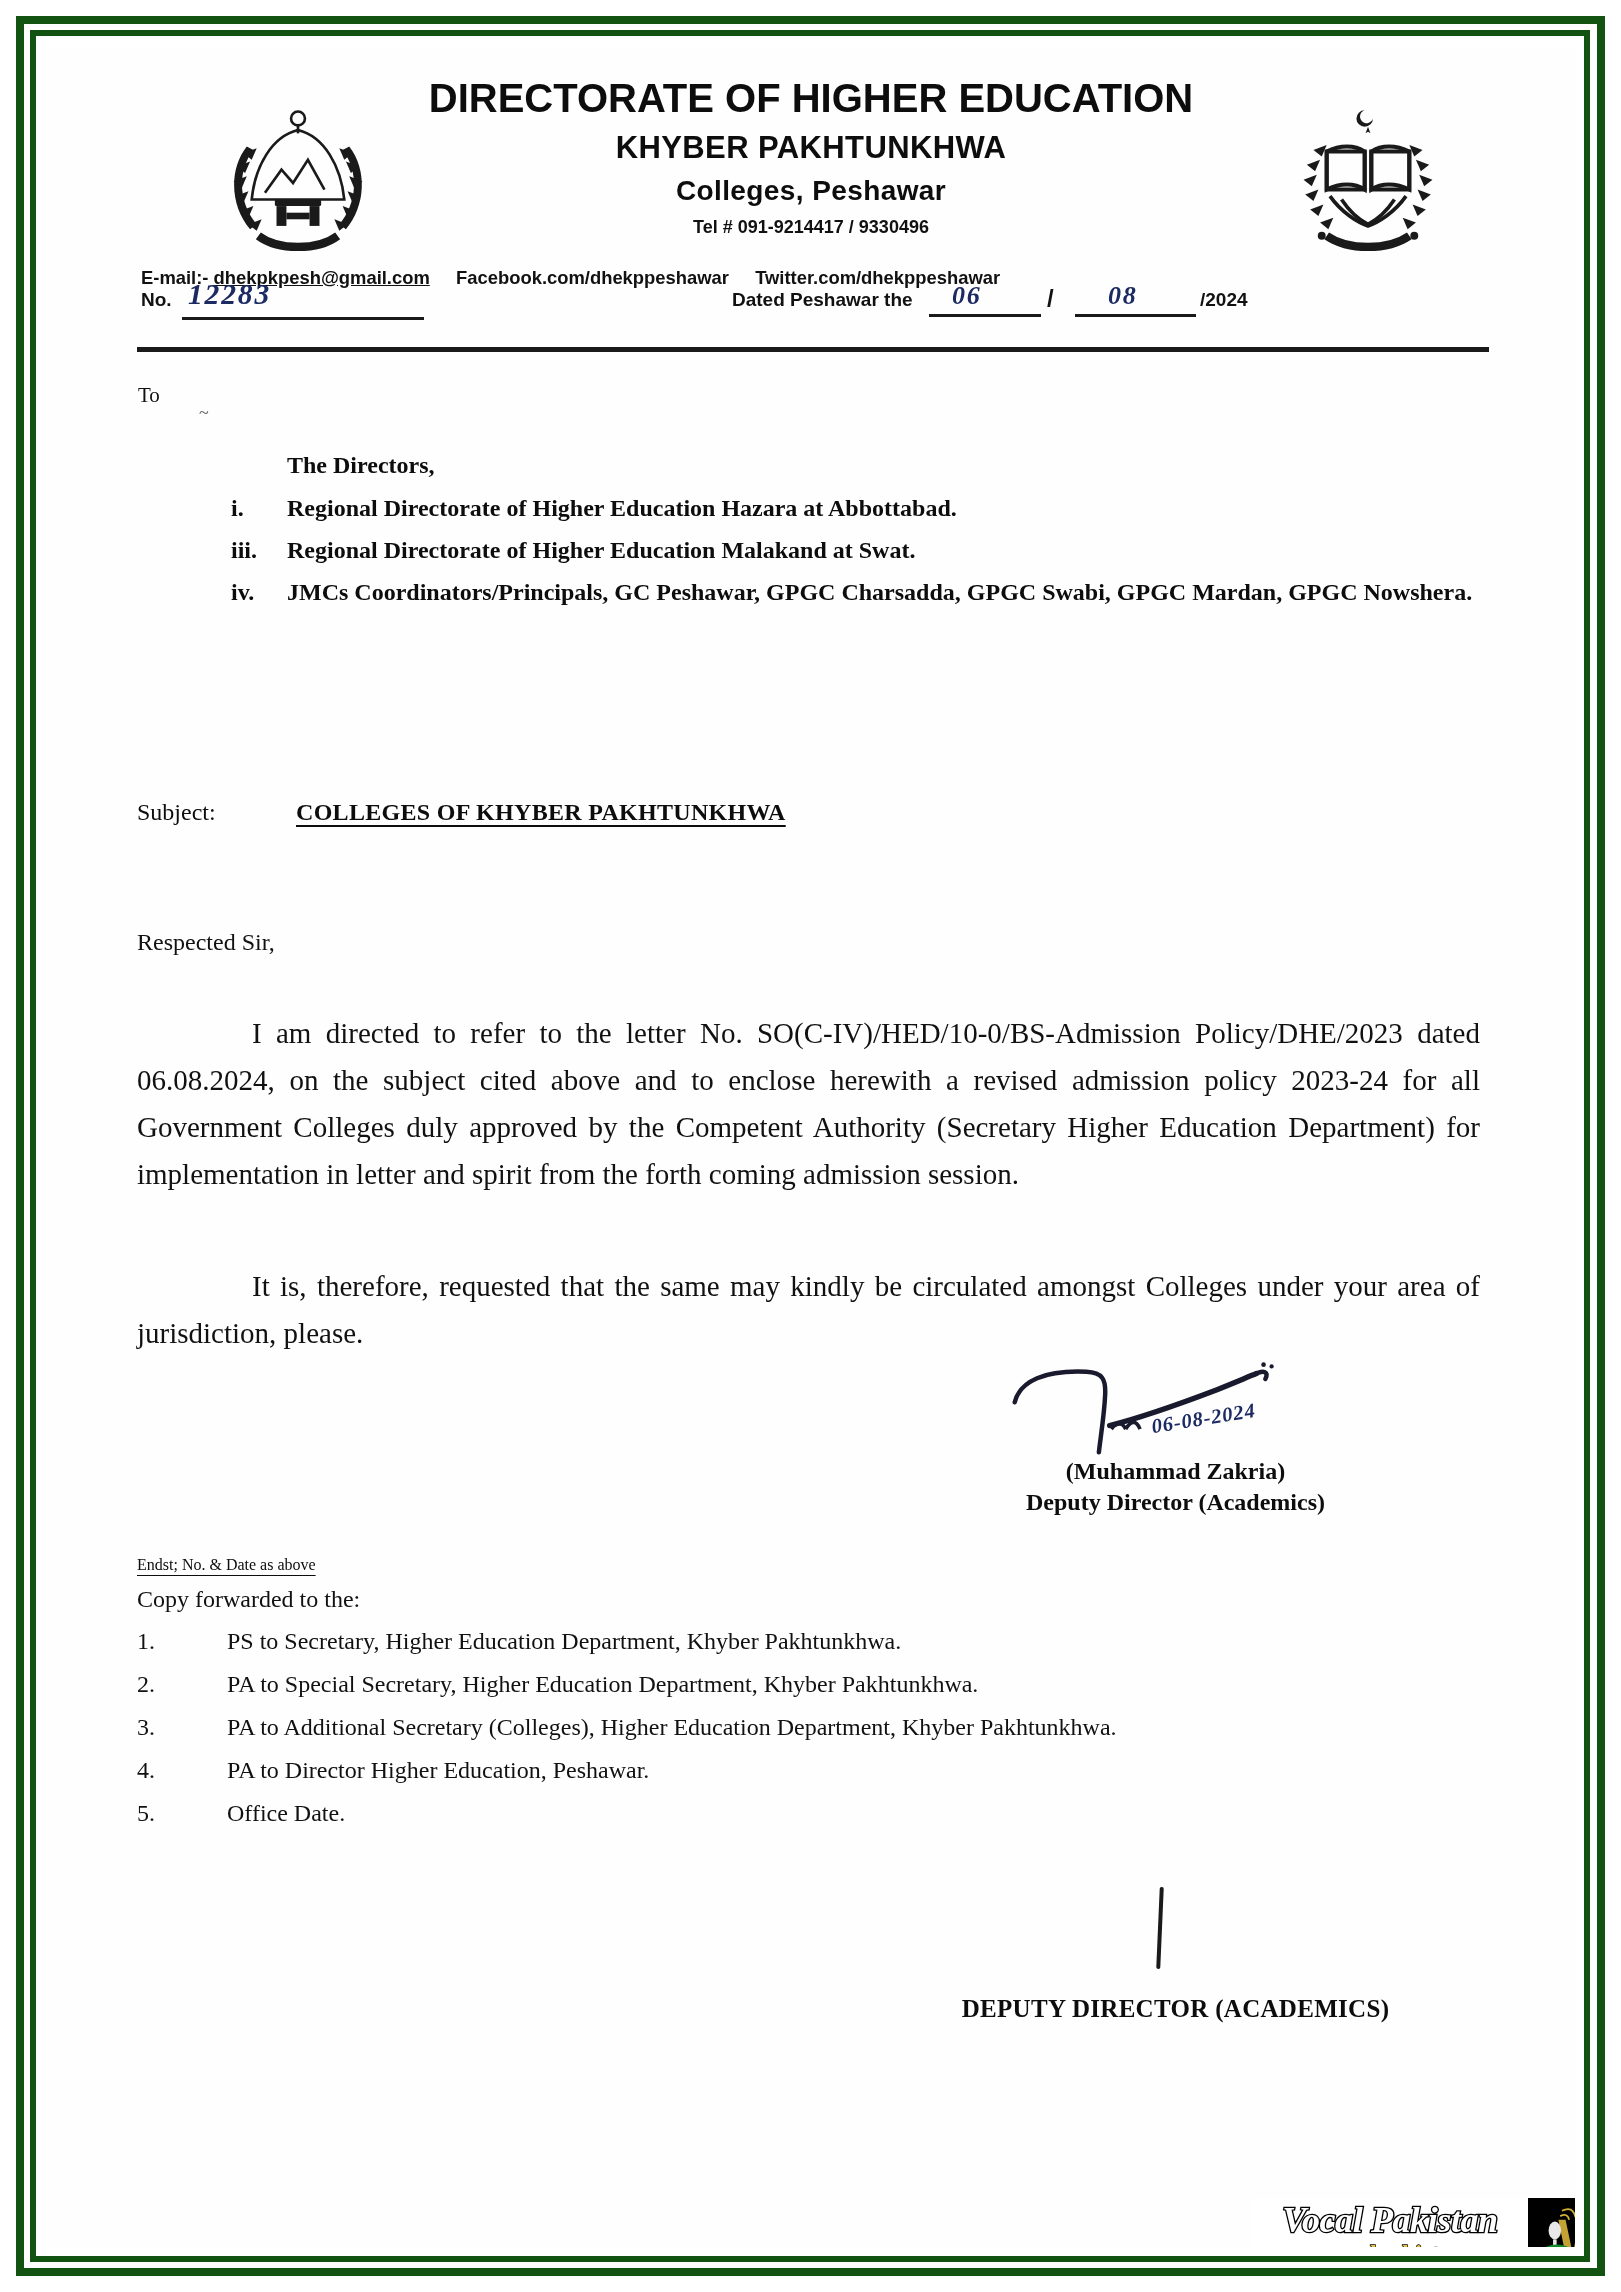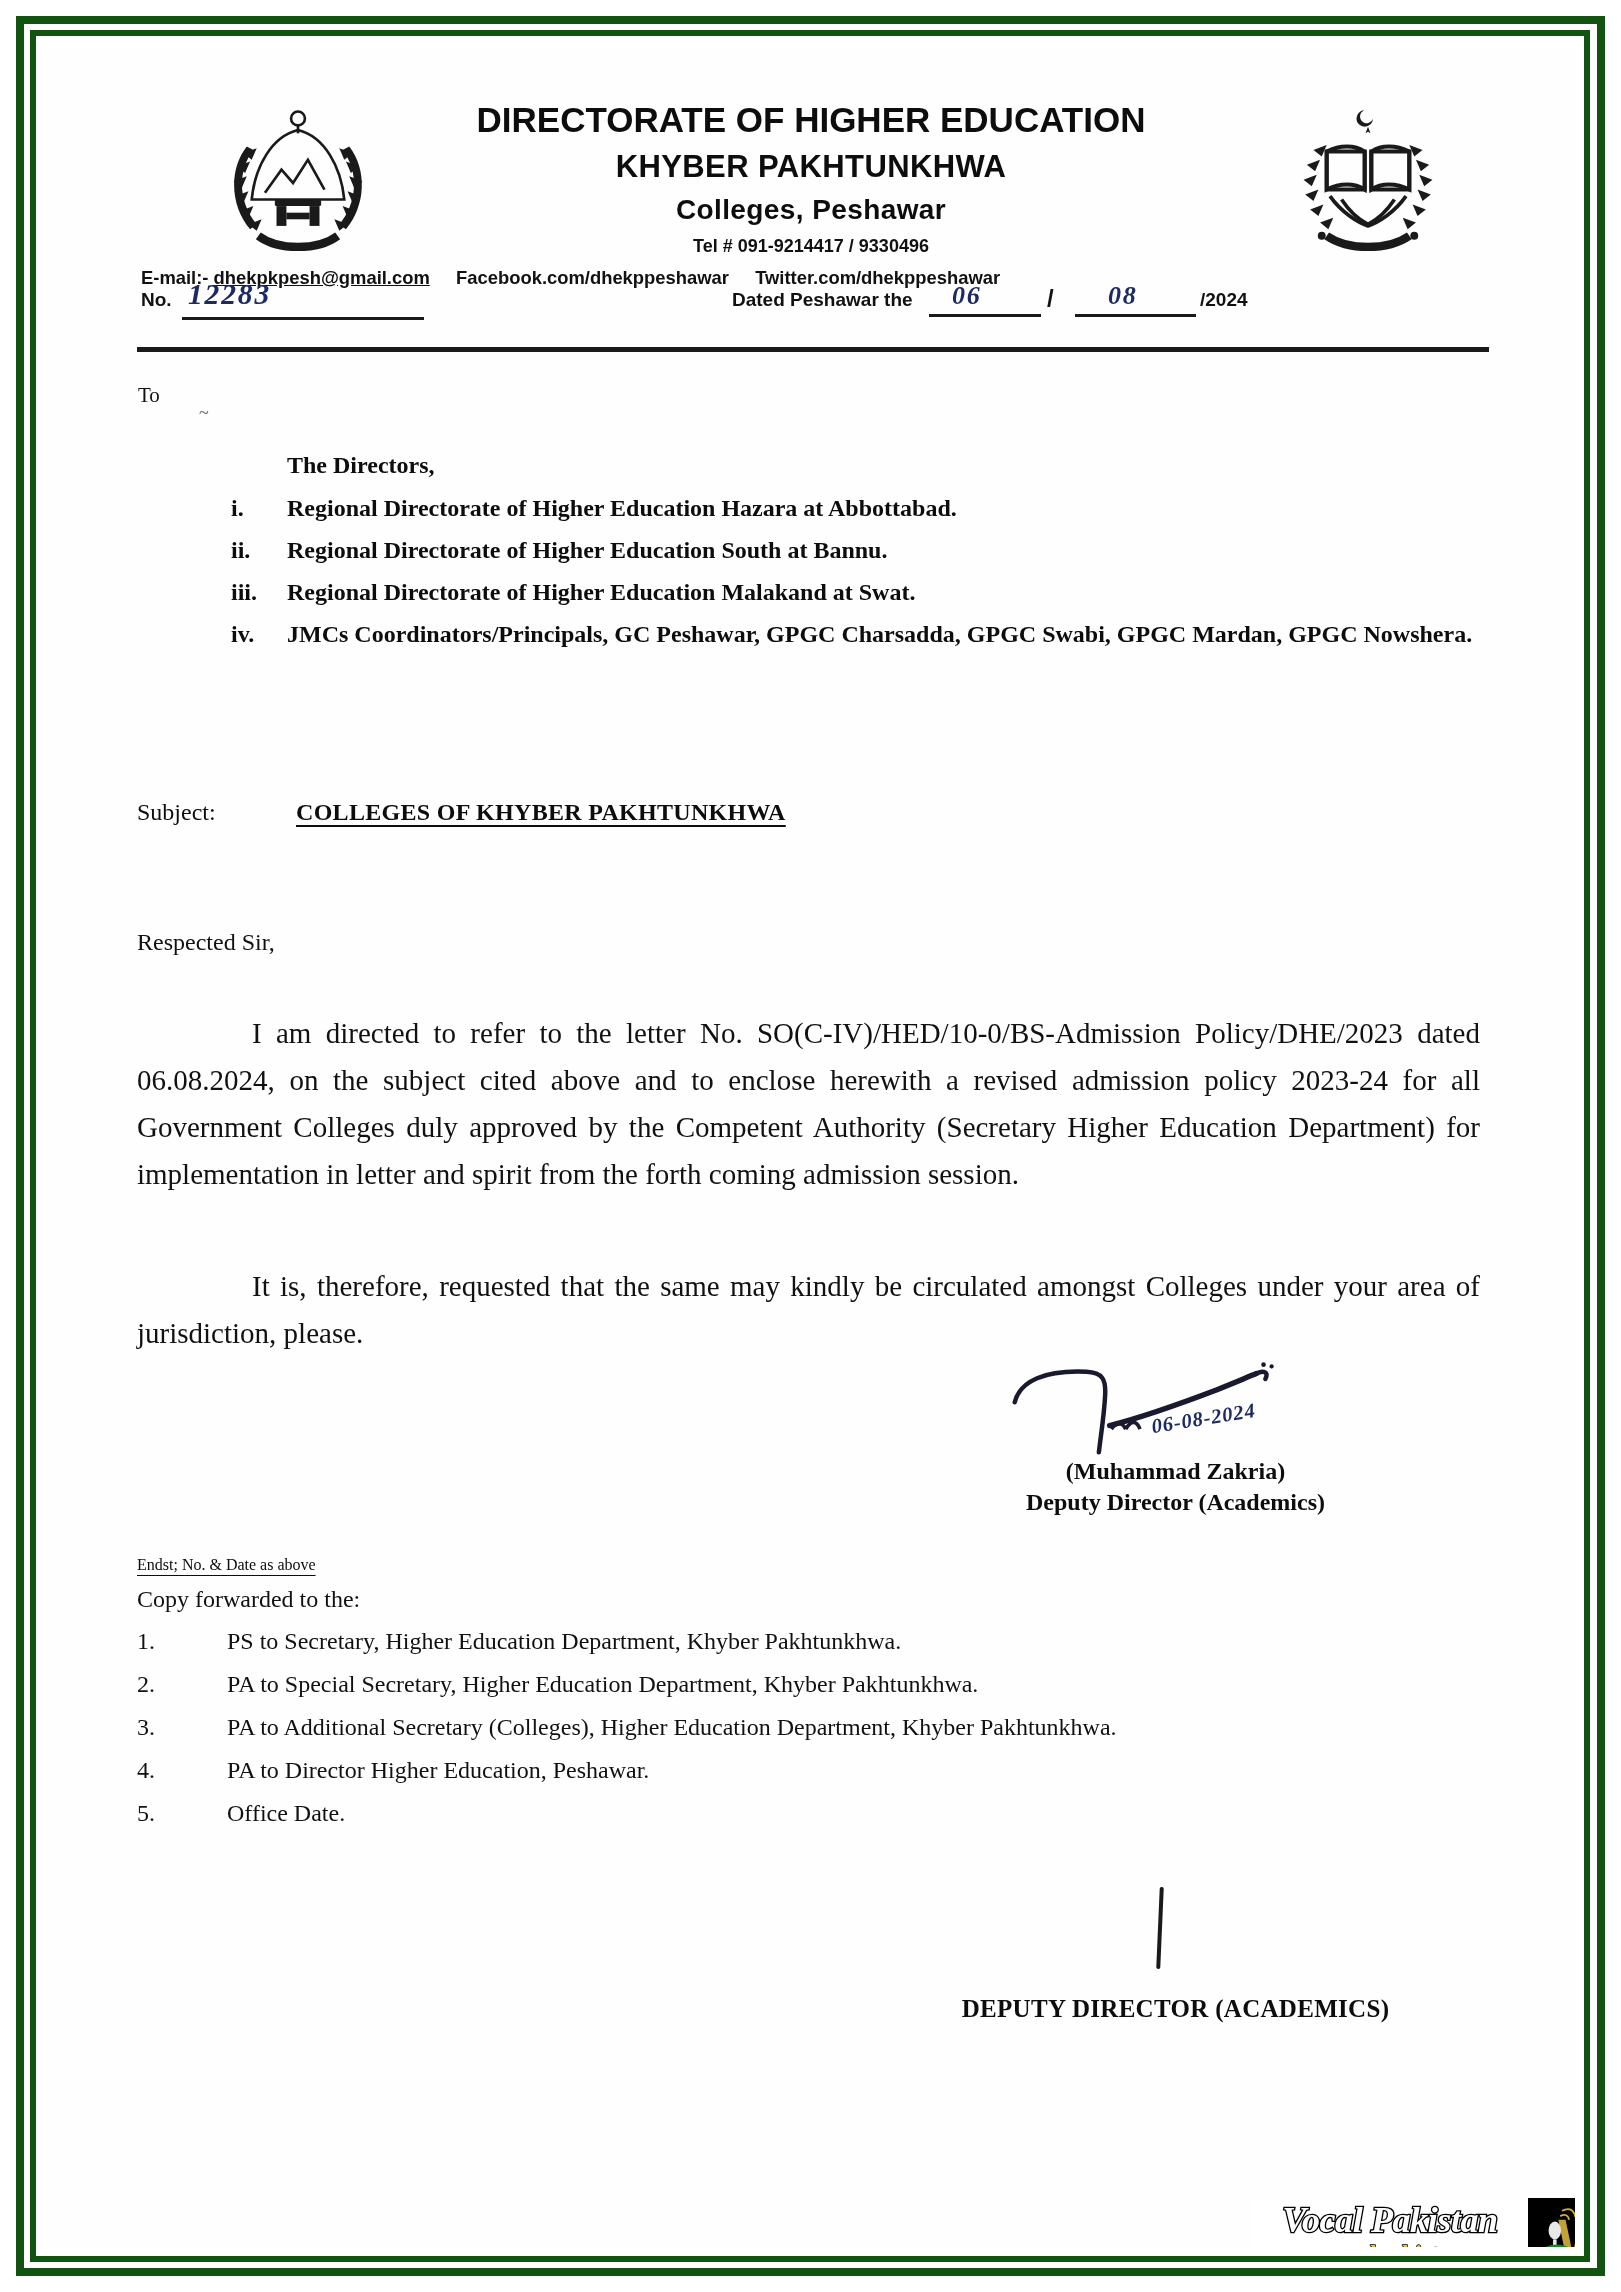--- a/index.html
+++ b/index.html
@@ -57,23 +57,23 @@
   .emblem svg { width: 100%; height: 100%; display: block; }
 
   .lh-title {
     text-align: center;
     font-family: "Liberation Sans", sans-serif;
     font-weight: bold;
     color: #0d0d0d;
     letter-spacing: 0.4px;
   }
   .lh-line1 {
-    font-size: 35px;
+    font-size: 40px;
     line-height: 1.0;
-    margin-top: 30px;
+    margin-top: 6px;
     letter-spacing: 0px;
   }
   .lh-line2 {
     font-size: 31px;
     line-height: 1.0;
     margin-top: 14.3px;
   }
   .lh-line3 {
     font-size: 28px;
     line-height: 1.0;
@@ -499,24 +499,20 @@
   <div class="to-tick">~</div>
 
   <div class="addressee-block">
     <div class="addressee-head">The Directors,</div>
 
     <div class="addressee-row">
       <span class="addressee-num">i.</span>
       <span class="addressee-txt">Regional Directorate of Higher Education Hazara at Abbottabad.</span>
     </div>
     <div class="addressee-row">
-      <span class="addressee-num">ii.</span>
-      <span class="addressee-txt">Regional Directorate of Higher Education South at Bannu.</span>
-    </div>
-    <div class="addressee-row">
       <span class="addressee-num">iii.</span>
       <span class="addressee-txt">Regional Directorate of Higher Education Malakand at Swat.</span>
     </div>
     <div class="addressee-row">
       <span class="addressee-num">iv.</span>
       <span class="addressee-txt justify">JMCs Coordinators/Principals, GC Peshawar, GPGC Charsadda, GPGC Swabi, GPGC Mardan, GPGC Nowshera.</span>
     </div>
   </div>
 
   <div class="subject-row">

